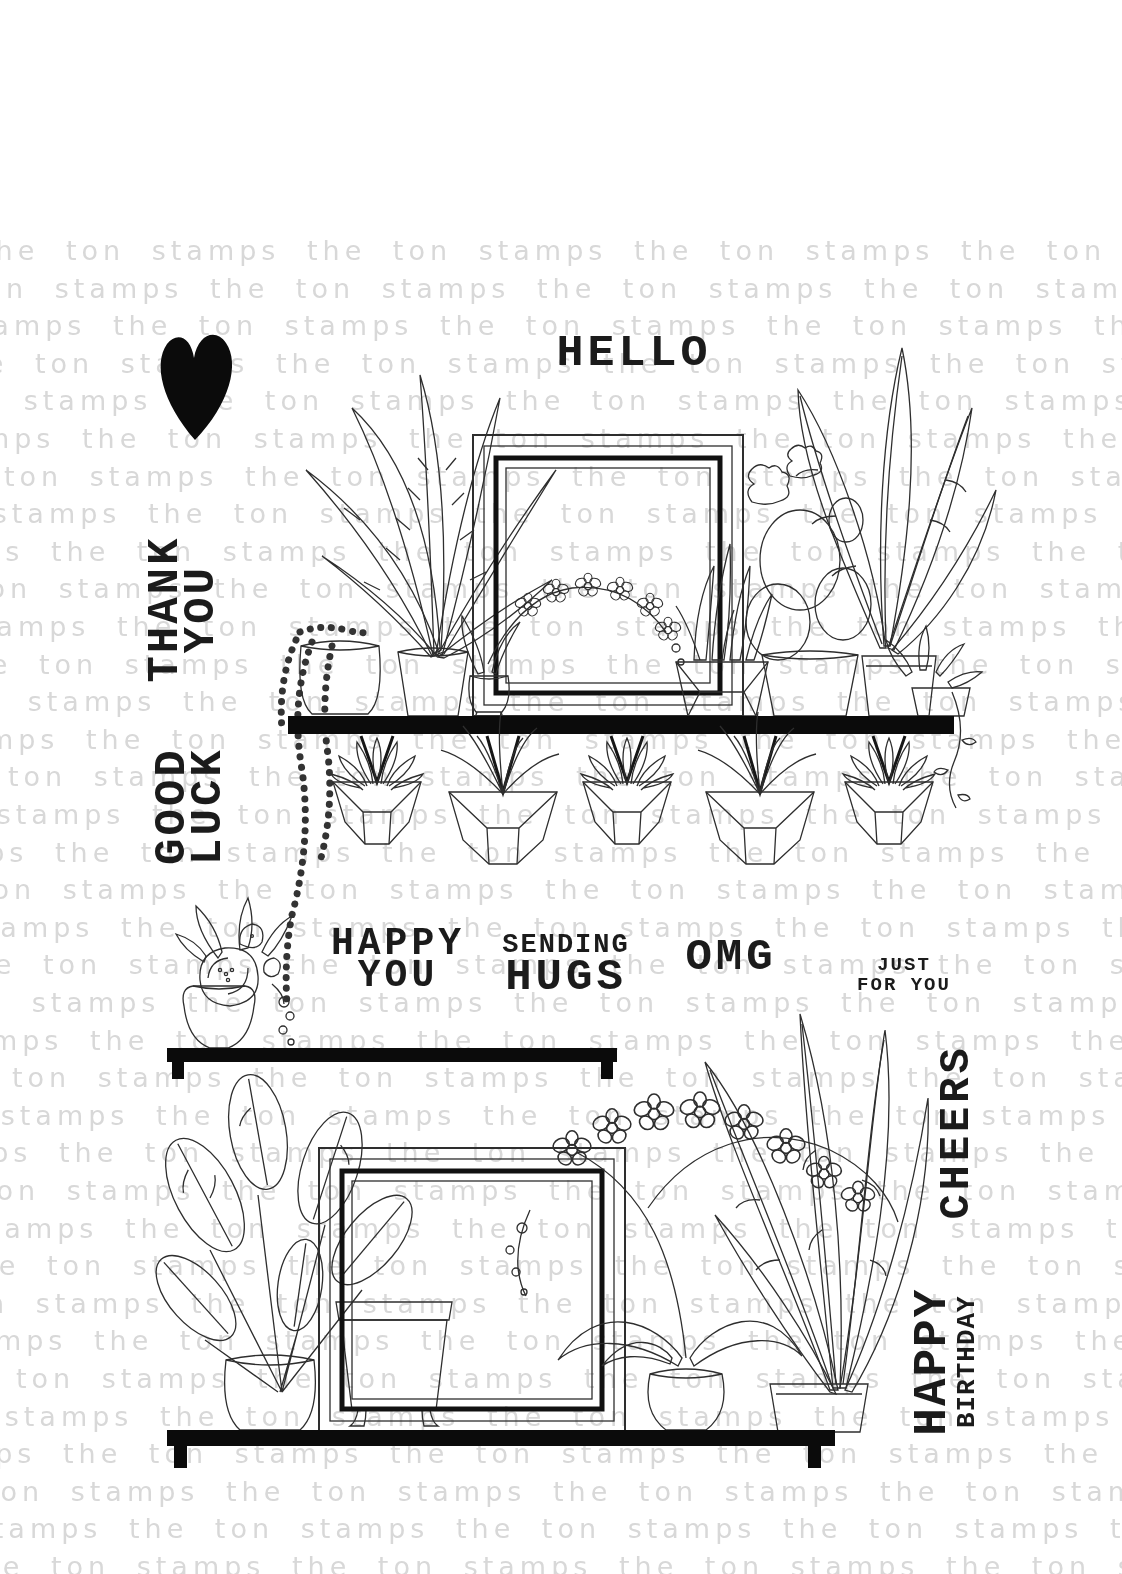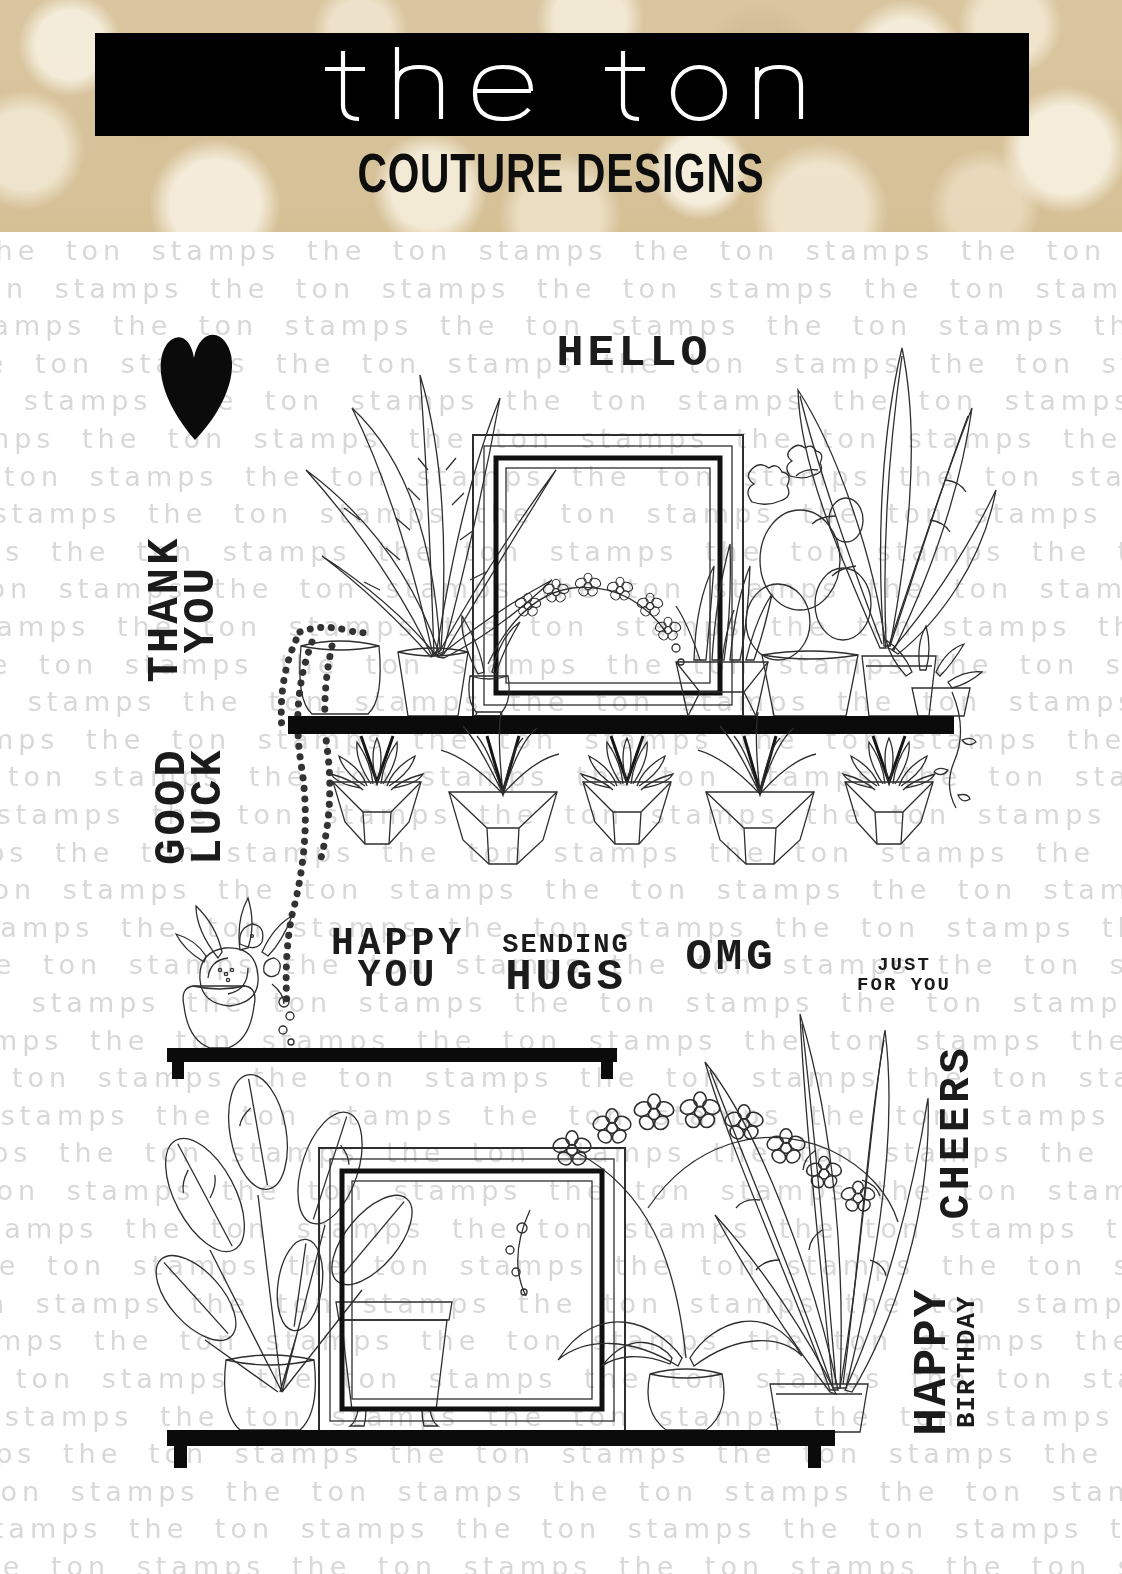--- a/index.html
+++ b/index.html
@@ -85,41 +85,20 @@
       <div class="wm-row" style="top: 1289.8px; left: -136px;">the ton stamps  the ton stamps  the ton stamps  the ton stamps  the ton stamps  the ton stamps  the ton stamps  </div>
       <div class="wm-row" style="top: 1327.4px; left: -233px;">the ton stamps  the ton stamps  the ton stamps  the ton stamps  the ton stamps  the ton stamps  the ton stamps  </div>
       <div class="wm-row" style="top: 1365px; left: -70px;">the ton stamps  the ton stamps  the ton stamps  the ton stamps  the ton stamps  the ton stamps  the ton stamps  </div>
       <div class="wm-row" style="top: 1402.6px; left: -167px;">the ton stamps  the ton stamps  the ton stamps  the ton stamps  the ton stamps  the ton stamps  the ton stamps  </div>
       <div class="wm-row" style="top: 1440.2px; left: -264px;">the ton stamps  the ton stamps  the ton stamps  the ton stamps  the ton stamps  the ton stamps  the ton stamps  </div>
       <div class="wm-row" style="top: 1477.8px; left: -101px;">the ton stamps  the ton stamps  the ton stamps  the ton stamps  the ton stamps  the ton stamps  the ton stamps  </div>
       <div class="wm-row" style="top: 1515.4px; left: -198px;">the ton stamps  the ton stamps  the ton stamps  the ton stamps  the ton stamps  the ton stamps  the ton stamps  </div>
       <div class="wm-row" style="top: 1553px; left: -35px;">the ton stamps  the ton stamps  the ton stamps  the ton stamps  the ton stamps  the ton stamps  the ton stamps  </div>
     </div>
 
-  <div id="header">
-    <div id="banner">
-      <span class="sr">the ton</span>
-      <svg width="934" height="103" viewBox="0 0 934 103">
-        <g fill="none" stroke="#ffffff" stroke-width="4.2" transform="translate(-10,0)">
-          <path d="M258 18 V72 Q258 86 274 86"></path>
-            <path d="M240 36 H280"></path>
-          <path d="M312 14 V86"></path>
-            <path d="M312 50 Q312 34 334 34 Q356 34 356 52 V86"></path>
-          <path d="M390 58 H446"></path>
-            <path d="M446 58 Q446 34 418 34 Q390 34 390 60 Q390 86 418 86 Q436 86 444 76"></path>
-          <path d="M538 18 V72 Q538 86 554 86"></path>
-            <path d="M520 36 H560"></path>
-          <circle cx="614" cy="60" r="26"></circle>
-          <path d="M672 34 V86"></path>
-            <path d="M672 50 Q672 34 694 34 Q716 34 716 52 V86"></path>
-        </g>
-      </svg>
-    </div>
-    <div id="subtitle">COUTURE DESIGNS</div>
-  </div>
 
   <svg class="scene" style="left:150px;top:330px;width:92px;height:116px" viewBox="0 0 92 116">
     <path class="solid" d="M45 110 C 12 72, 3 34, 17 14 C 27 1, 41 7, 44 28 C 48 4, 66 -2, 76 13 C 90 33, 80 74, 45 110 Z"></path>
   </svg>
 
   <svg class="scene" style="left:250px;top:330px;width:760px;height:690px" viewBox="250 330 760 690">
     <defs>
       <pattern id="dotsA" width="14" height="14" patternUnits="userSpaceOnUse">
         <circle cx="4" cy="4" r="2.1" fill="#1a1a1a"></circle>
           <circle cx="10" cy="10" r="2.1" fill="#1a1a1a"></circle>

